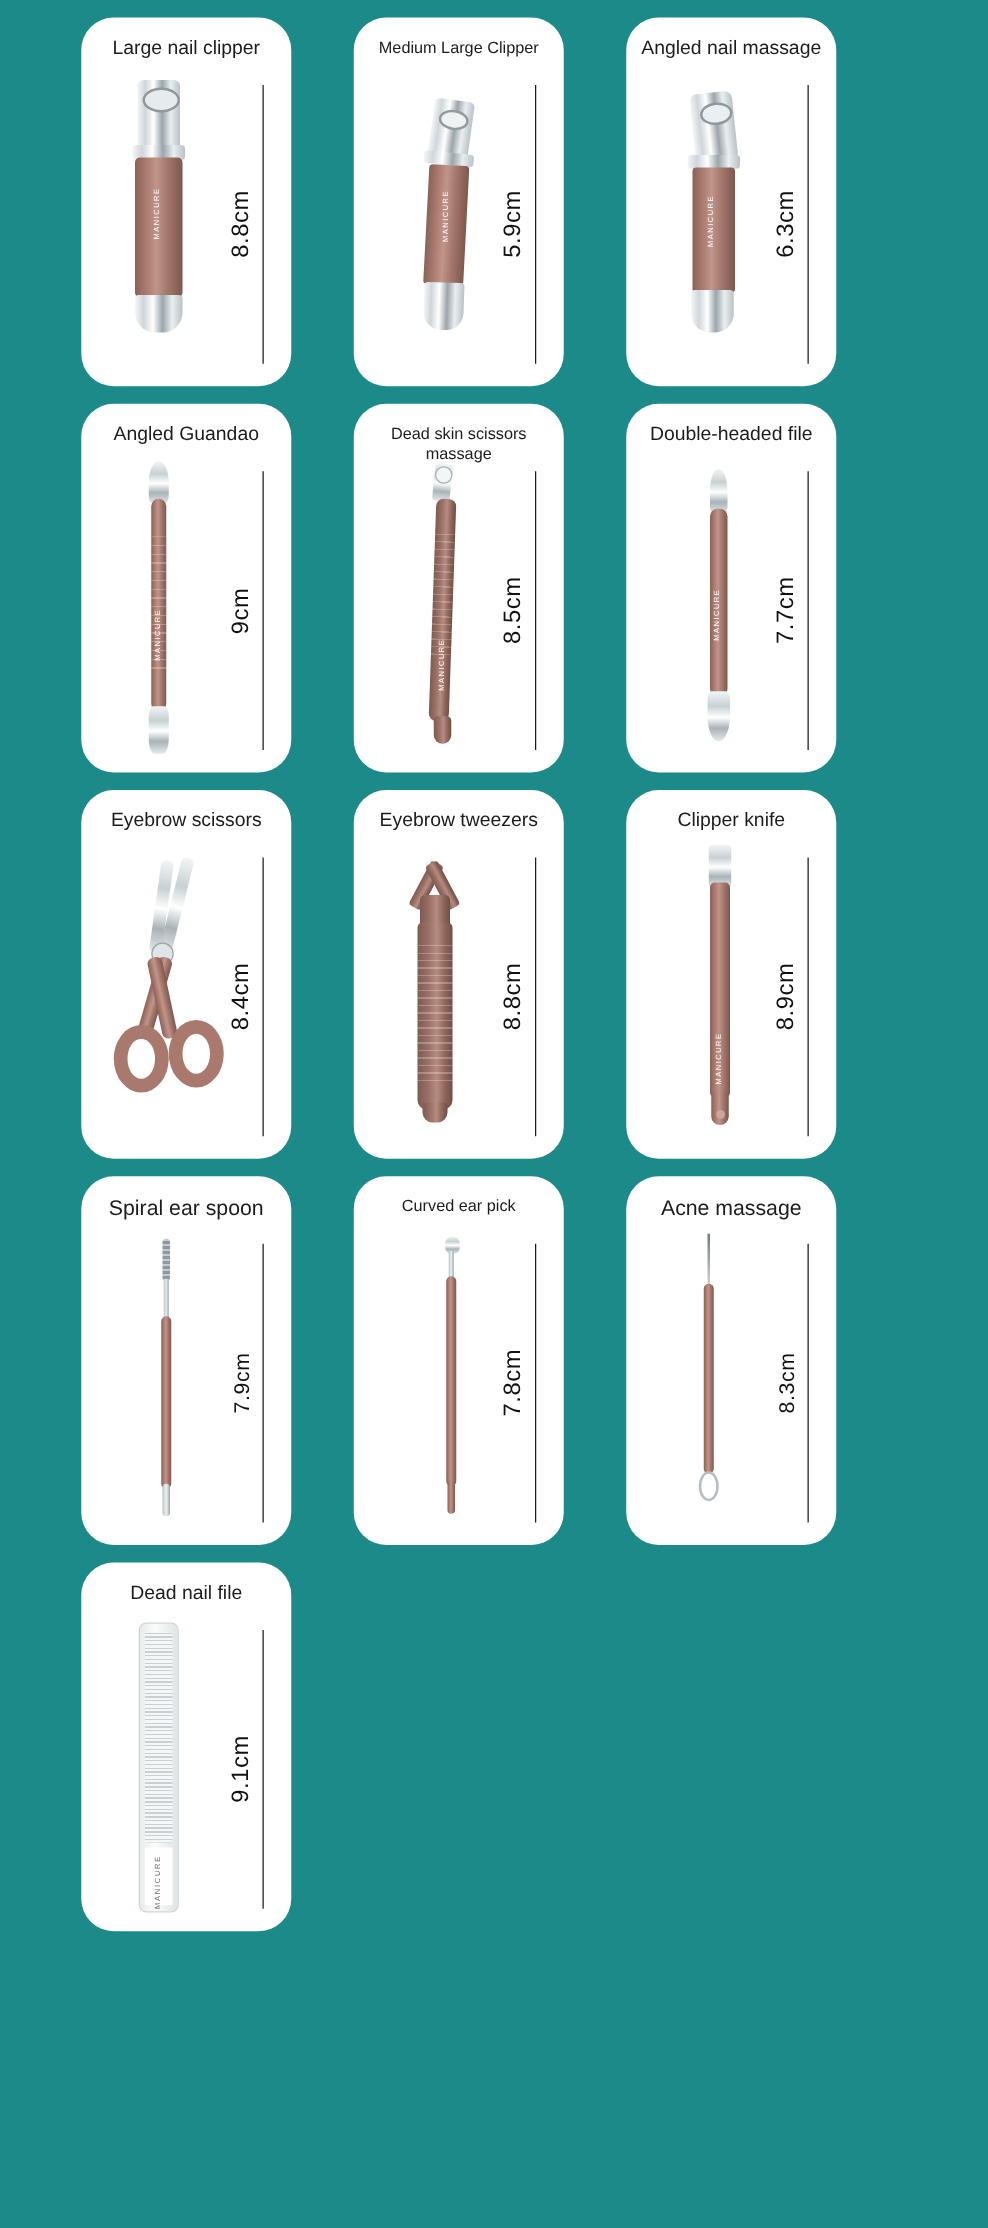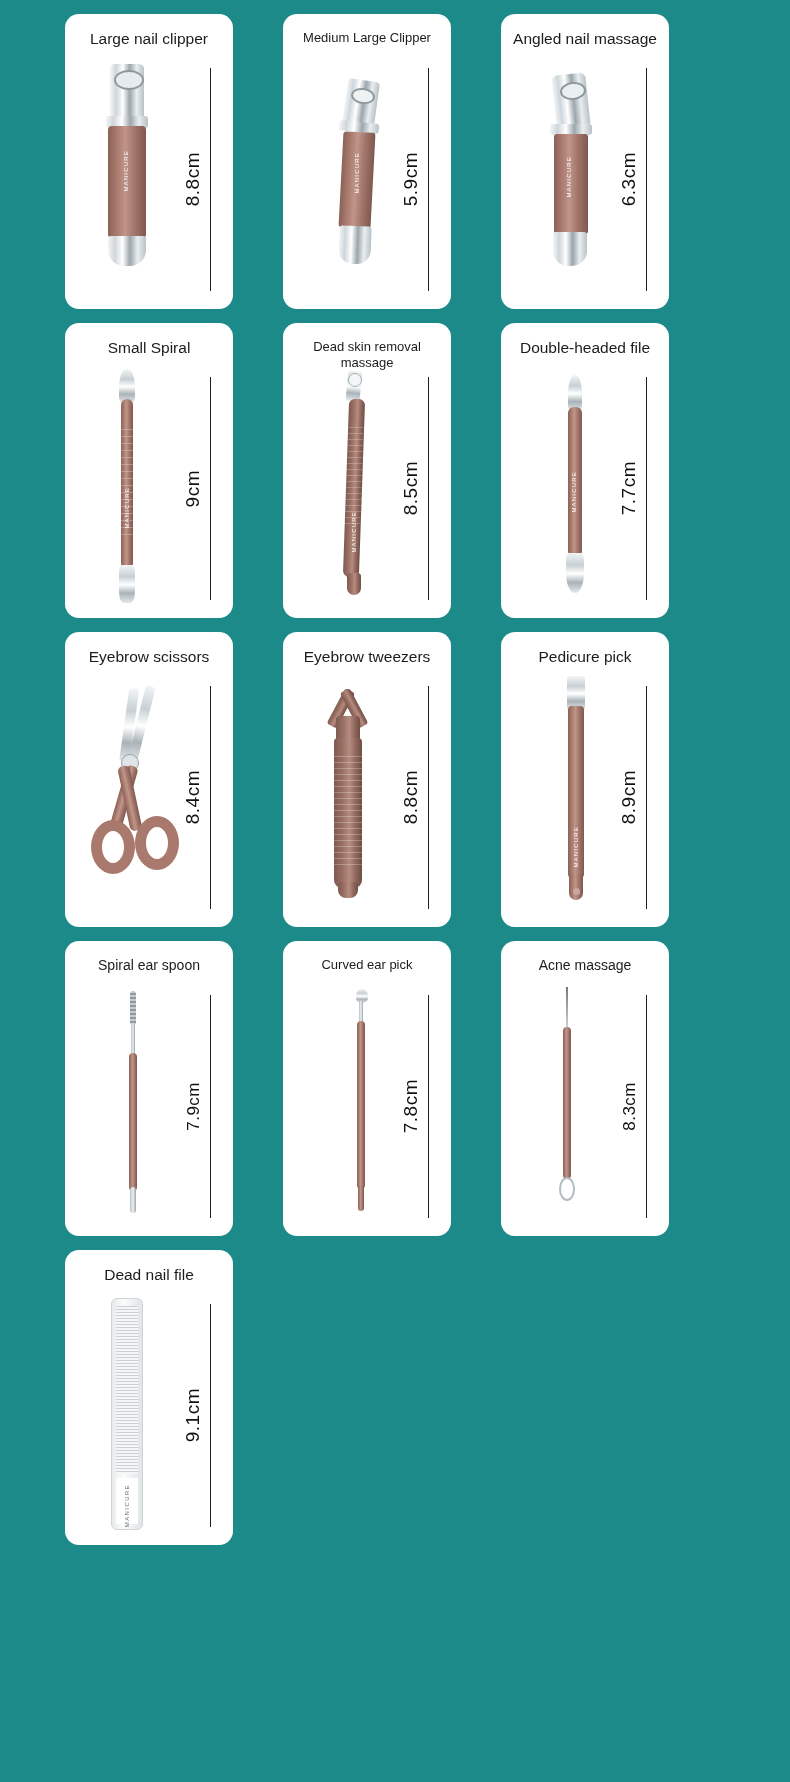--- a/index.html
+++ b/index.html
@@ -17,36 +17,36 @@
     display: grid;
     grid-template-columns: repeat(3, 208px);
     grid-auto-rows: 295px;
     column-gap: 10px;
     row-gap: 14px;
     padding: 14px 25px;
     box-sizing: border-box;
   }
   .card {
     background: #ffffff;
-    border-radius: 14px;
+    border-radius: 26px;
     position: relative;
     overflow: hidden;
     margin-left: 40px;
   }
   .card-title {
     text-align: center;
     color: #1c1c1c;
     margin-top: 16px;
     padding: 0 6px;
     line-height: 1.2;
     font-weight: 400;
   }
   .t-lg { font-size: 15.5px; }
   .t-md { font-size: 13px; }
-  .t-sm { font-size: 14px; }
+  .t-sm { font-size: 17px; }
 
   .stage {
     position: absolute;
     left: 0;
     right: 0;
     top: 44px;
     bottom: 8px;
   }
   
   .measure {
@@ -152,37 +152,37 @@
     <div style="position:absolute;left:13px;top:158px;width:34px;height:34px;border-radius:3px 3px 15px 15px;" class="steel"></div>
     <span class="brandtxt" style="left:26px;top:82px;">MANICURE</span>
         </div>
         <div class="measure" style="right: 22px;">
           <span class="val">6.3cm</span>
           <div class="rule"></div>
         </div>
       </div>
     </div>
     <div class="card">
-      <div class="card-title t-lg">Small Spiral</div>
+      <div class="card-title t-lg">Angled Guandao</div>
       <div class="stage">
         <div class="tool" style="width: 34px; height: 240px; top: 2px; margin-left: -22px;">
     <div style="position:absolute;left:9px;top:0;width:16px;height:34px;border-radius:50% 50% 20% 20%;" class="steel-v"></div>
     <div style="position:absolute;left:11px;top:30px;width:12px;height:170px;border-radius:6px;" class="handle"></div>
     <div style="position:absolute;left:11px;top:60px;width:12px;height:110px;background:repeating-linear-gradient(180deg,rgba(255,255,255,.25) 0 1px,rgba(0,0,0,0) 1px 7px);"></div>
     <div style="position:absolute;left:9px;top:196px;width:16px;height:38px;border-radius:20% 20% 30% 30%;" class="steel-v"></div>
     <span class="brandtxt" style="left:14px;top:118px;">MANICURE</span>
         </div>
         <div class="measure" style="right: 22px;">
           <span class="val">9cm</span>
           <div class="rule"></div>
         </div>
       </div>
     </div>
     <div class="card">
-      <div class="card-title t-md">Dead skin removal massage</div>
+      <div class="card-title t-md">Dead skin scissors massage</div>
       <div class="stage">
         <div class="tool" style="width: 36px; height: 232px; top: 4px; margin-left: -14px;">
     <div style="position:absolute;left:12px;top:0;width:14px;height:30px;border-radius:3px;transform:rotate(6deg);" class="steel-v"></div>
     <div style="position:absolute;left:13px;top:2px;width:12px;height:12px;border-radius:50%;background:#f3f6f7;border:1px solid #a6b0b5;"></div>
     <div style="position:absolute;left:11px;top:28px;width:16px;height:178px;border-radius:6px;transform:rotate(2deg);" class="handle-dark"></div>
     <div style="position:absolute;left:11px;top:56px;width:16px;height:100px;transform:rotate(2deg);background:repeating-linear-gradient(180deg,rgba(255,255,255,.22) 0 1px,rgba(0,0,0,0) 1px 6px);"></div>
     <div style="position:absolute;left:12px;top:202px;width:14px;height:22px;border-radius:4px 4px 8px 8px;" class="handle-dark"></div>
     <span class="brandtxt" style="left:16px;top:140px;">MANICURE</span>
         </div>
         <div class="measure" style="right: 22px;">
@@ -235,21 +235,21 @@
     <div style="position:absolute;left:20px;top:70px;width:28px;height:110px;background:repeating-linear-gradient(180deg,rgba(255,255,255,.25) 0 1px,rgba(0,0,0,0) 1px 6px);"></div>
     <div style="position:absolute;left:24px;top:196px;width:20px;height:16px;border-radius:3px 3px 8px 8px;" class="handle-dark"></div>
         </div>
         <div class="measure" style="right: 22px;">
           <span class="val">8.8cm</span>
           <div class="rule"></div>
         </div>
       </div>
     </div>
     <div class="card">
-      <div class="card-title t-lg">Pedicure pick</div>
+      <div class="card-title t-lg">Clipper knife</div>
       <div class="stage">
         <div class="tool" style="width: 34px; height: 228px; top: 0px; margin-left: -10px;">
     <div style="position:absolute;left:9px;top:0;width:18px;height:34px;border-radius:3px;" class="steel-v"></div>
     <div style="position:absolute;left:10px;top:30px;width:16px;height:172px;border-radius:4px;" class="handle"></div>
     <div style="position:absolute;left:11px;top:198px;width:14px;height:26px;border-radius:4px 4px 10px 10px;" class="handle"></div>
     <div style="position:absolute;left:15px;top:212px;width:7px;height:7px;border-radius:50%;background:#c9a79d;"></div>
     <span class="brandtxt" style="left:15px;top:150px;">MANICURE</span>
         </div>
         <div class="measure" style="right: 22px;">
           <span class="val">8.9cm</span>

